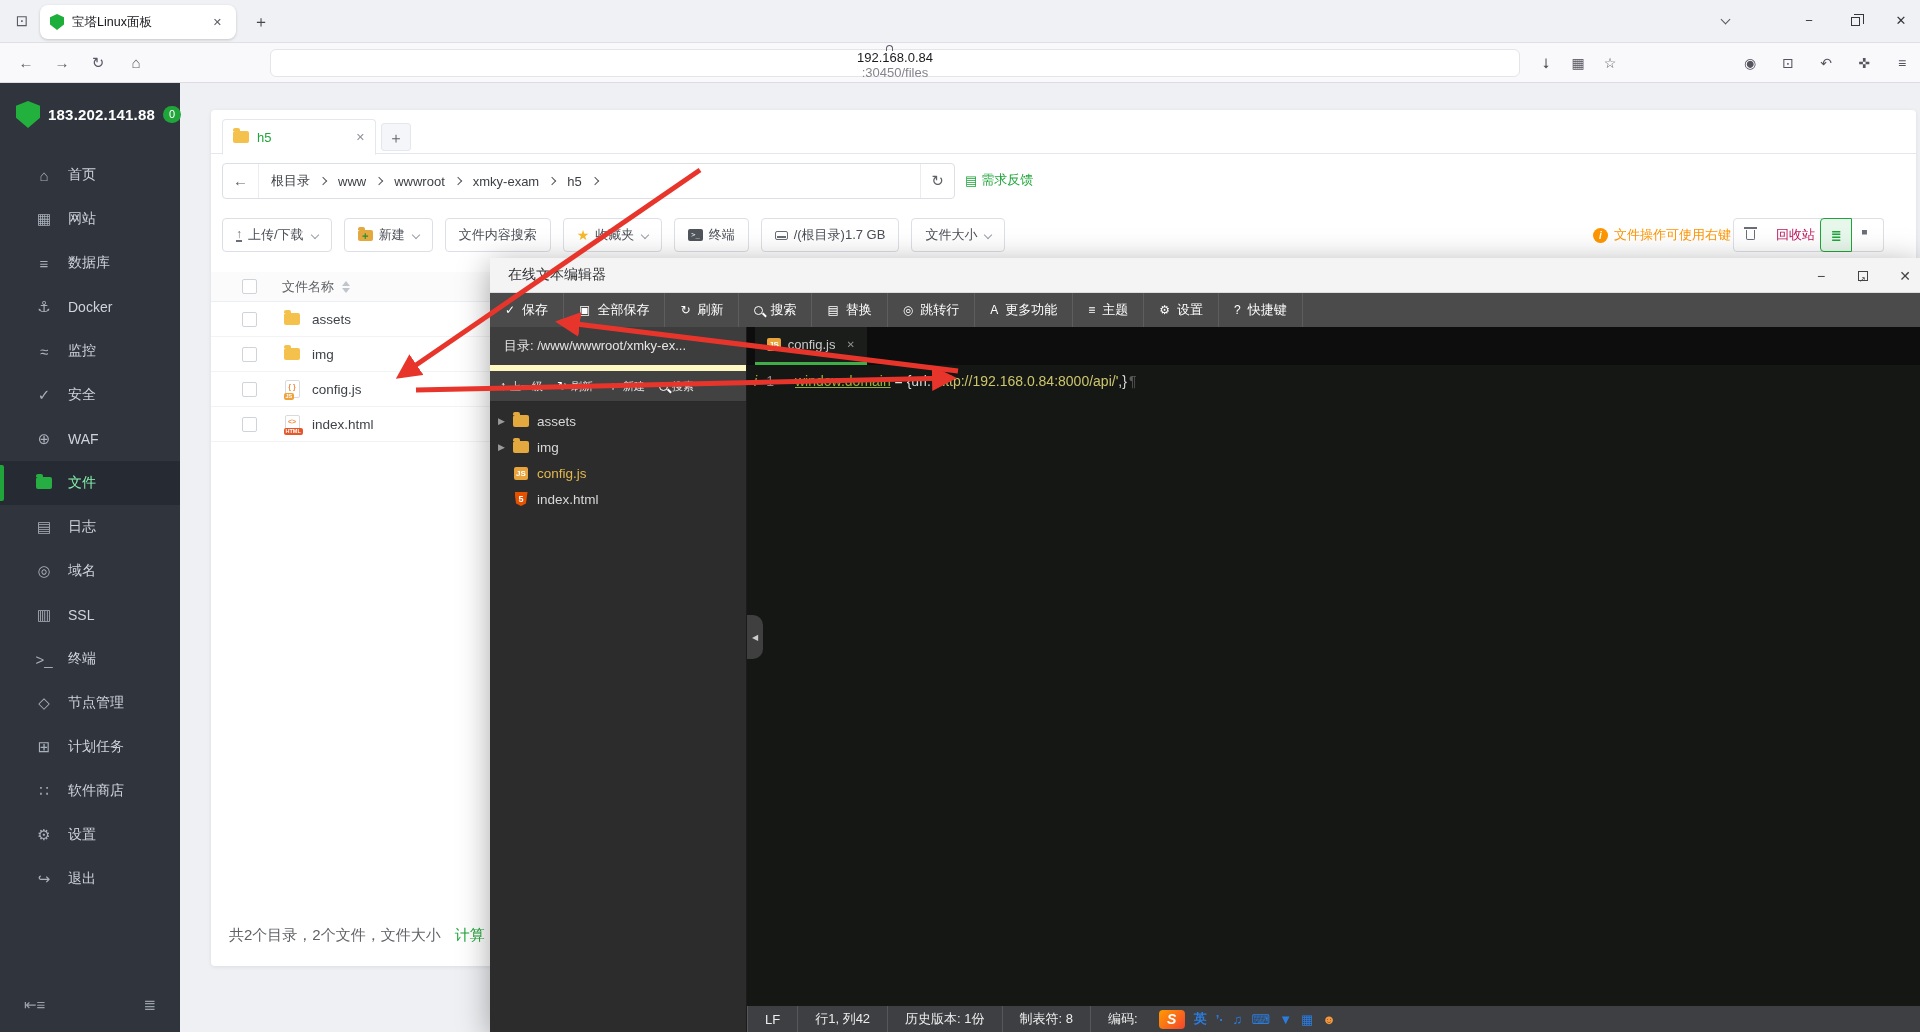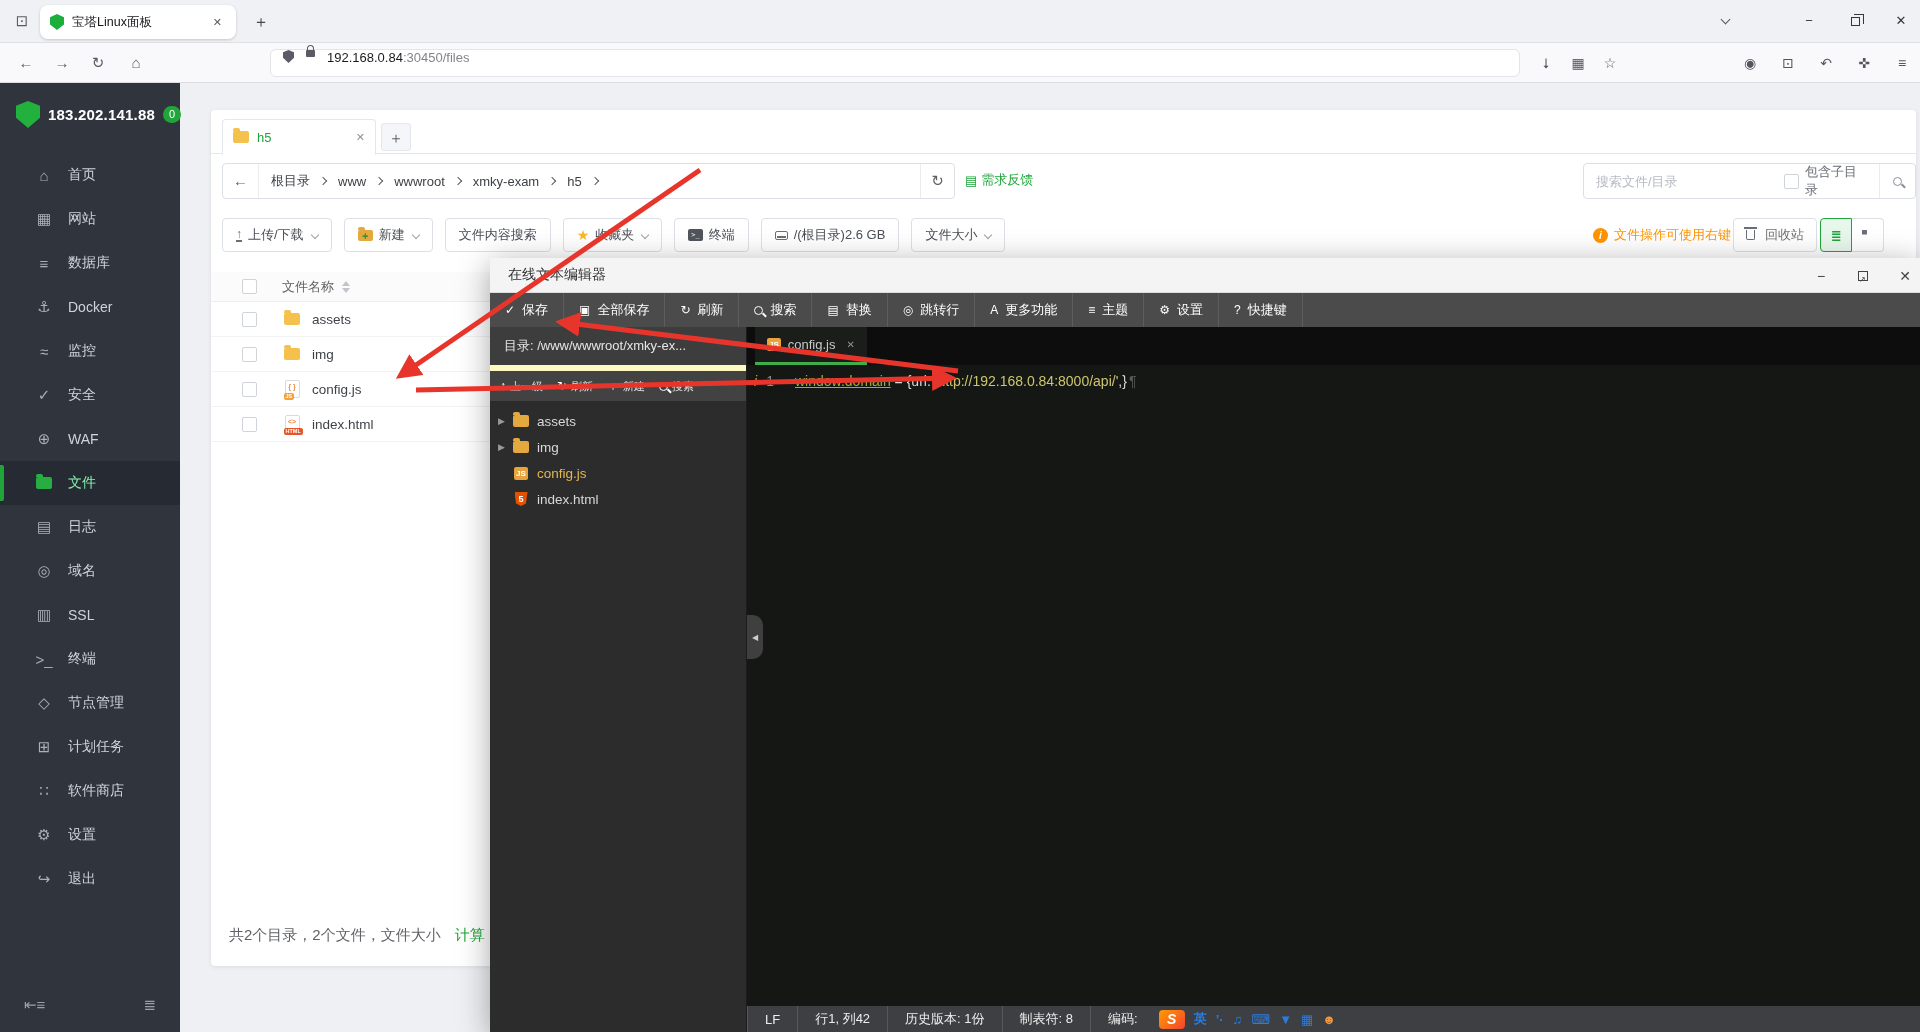--- a/index.html
+++ b/index.html
@@ -13,21 +13,21 @@
   .btlogo{width:14px;height:16px;background:#1daf3c;clip-path:polygon(50% 0,100% 20%,100% 65%,50% 100%,0 65%,0 20%);margin-right:8px;}
   .bttitle{font-size:12.5px;color:#15141a;flex:1;white-space:nowrap;overflow:hidden;}
   .btclose{color:#5b5b66;font-size:11px;padding:2px 4px;}
   .newtab{position:absolute;left:248px;top:9px;width:26px;height:26px;text-align:center;line-height:26px;color:#45454c;font-size:16px;border-radius:4px;}
   .wc{position:absolute;top:8px;width:34px;height:26px;text-align:center;line-height:26px;color:#35353c;font-size:13px;}
   .caret{display:inline-block;width:7px;height:7px;border-right:1.6px solid #55555e;border-bottom:1.6px solid #55555e;transform:rotate(45deg);vertical-align:2px;}
   .restore{display:inline-block;width:9px;height:9px;border:1.4px solid #35353c;position:relative;vertical-align:-1px;}
   .restore:before{content:"";position:absolute;left:2px;top:-4px;width:9px;height:9px;border-top:1.4px solid #35353c;border-right:1.4px solid #35353c;}
   #urlbar{position:absolute;left:0;top:43px;width:1920px;height:40px;background:#f9f9fb;border-bottom:1px solid #dcdce1;}
   .navic{position:absolute;top:9px;width:24px;height:22px;text-align:center;line-height:22px;color:#5b5b66;font-size:15px;}
-  .urlpill{position:absolute;left:270px;top:6px;width:1250px;height:28px;background:#ffffff;border:1px solid #e4e4e9;border-radius:6px;display:flex;padding:0 12px;}
+  .urlpill{position:absolute;left:270px;top:6px;width:1250px;height:28px;background:#ffffff;border:1px solid #e4e4e9;border-radius:6px;display:flex;align-items:center;padding:0 12px;flex-direction:column;}
   .shieldi{width:11px;height:13px;background:#5b5b66;clip-path:polygon(50% 0,100% 18%,100% 60%,50% 100%,0 60%,0 18%);margin-right:12px;}
   .locki{width:9px;height:7px;background:#5b5b66;border-radius:1px;position:relative;margin-right:12px;}
   .locki:before{content:"";position:absolute;left:1px;top:-5px;width:5px;height:5px;border:1.5px solid #5b5b66;border-bottom:none;border-radius:4px 4px 0 0;}
   .urlhost{color:#1b1b1f;font-size:13px;}
   .urlrest{color:#84848c;font-size:13px;}
   .uric{position:absolute;top:10px;width:24px;height:20px;color:#55555e;font-size:14px;text-align:center;line-height:20px;}
 
   
   #app{position:absolute;left:0;top:83px;width:1920px;height:949px;}
   #sidebar{position:absolute;left:0;top:0;width:180px;height:949px;background:#2f343d;}
@@ -76,21 +76,21 @@
   .caret.dim{width:6px;height:6px;border-color:#9a9ea6;margin-left:2px;}
   .ic-upload{color:#6a6e76;font-size:12px;border-bottom:2px solid #6a6e76;line-height:11px;}
   .ic-star{color:#f7ba2a;font-size:14px;}
   .ic-term{background:#50555c;color:#fff;font-size:7px;padding:2px 3px;border-radius:2px;font-family:"DejaVu Sans Mono",monospace;}
   .ic-disk{width:13px;height:9px;border:1.5px solid #6a6e76;border-radius:2px;position:relative;}
   .ic-disk:after{content:"";position:absolute;left:1px;right:1px;bottom:1px;height:2px;background:#6a6e76;}
   .fold.sm{width:15px;height:11px;text-align:center;}
   .fold.sm b{position:absolute;left:0;right:0;top:-1px;color:#1f8f35;font-size:10px;font-weight:bold;}
   .fm-hint{position:absolute;left:1382px;top:116px;color:#ff9500;font-size:13px;display:flex;align-items:center;gap:6px;}
   .hint-i{width:15px;height:15px;border-radius:50%;background:#ff9500;color:#fff;font-size:10px;font-weight:bold;text-align:center;line-height:15px;font-style:italic;}
-  .fm-recycle{position:absolute;left:1522px;top:108px;height:34px;border:1px solid #dcdfe6;border-radius:4px;display:flex;align-items:center;gap:10px;padding:0 12px;font-size:13px;color:#737373;}
+  .fm-recycle{position:absolute;left:1522px;top:108px;height:34px;border:1px solid #dcdfe6;border-radius:4px;display:flex;align-items:center;gap:21px;padding:0 12px;font-size:13px;color:#be185d;}
   .trash{display:inline-block;width:9px;height:10px;border:1.5px solid #6a6e76;border-top:none;border-radius:0 0 2px 2px;position:relative;}
   .trash:before{content:"";position:absolute;left:-3px;top:-3px;width:13px;height:1.5px;background:#6a6e76;}
   .fm-views{position:absolute;left:1609px;top:108px;width:64px;height:34px;display:flex;}
   .vbtn{width:32px;height:34px;border:1px solid #dcdfe6;display:flex;align-items:center;justify-content:center;}
   .vbtn.first{border-radius:4px 0 0 4px;}
   .vbtn.last{border-radius:0 4px 4px 0;border-left:none;}
   .vbtn.active{background:#e8f7ec;border-color:#20a53a;}
   .ic-list{color:#20a53a;font-size:13px;font-weight:bold;letter-spacing:-1px;}
   .ic-grid{width:11px;height:11px;background:#6a6e76;box-shadow:0 0 0 0;clip-path:polygon(0 0,45% 0,45% 45%,0 45%);position:relative;}
   .ic-grid:after{content:"";position:absolute;left:0;top:0;width:11px;height:11px;background:
@@ -314,30 +314,20 @@
   <span class="bc-sep"></span>
   <span class="crumb">h5</span>
   <span class="bc-sep"></span>
           </span>
         <span class="bc-refresh">↻</span>
       </div>
       <span class="fm-feedback">
         <span>▤</span>
         <span>需求反馈</span>
       </span>
-      <div class="fm-search">
-        <input placeholder="搜索文件/目录" style="">
-        <span class="sub-check">
-          <span class="cb"></span>
-          <span>包含子目录</span>
-        </span>
-        <span class="fm-magcell">
-            <i class="mag"></i>
-          </span>
-      </div>
 
       <div class="fm-toolbar" id="fm-toolbar">
   <button class="fmbtn">
     <span class="ic-upload">↑</span>
     <span>上传/下载</span>
     <i class="caret dim"></i>
   </button>
   <button class="fmbtn">
     <span class="fold deep sm">
               <b>＋</b>
@@ -355,21 +345,21 @@
     <span>收藏夹</span>
     <i class="caret dim"></i>
   </button>
   <button class="fmbtn">
     <span class="ic-term">&gt;_</span>
     <span>终端</span>
 
   </button>
   <button class="fmbtn">
     <span class="ic-disk"></span>
-    <span>/(根目录)2.6 GB</span>
+    <span>/(根目录)1.7 GB</span>
 
   </button>
   <button class="fmbtn">
 
     <span>文件大小</span>
     <i class="caret dim"></i>
   </button>
         </div>
       <div class="fm-hint">
         <span class="hint-i">i</span>

